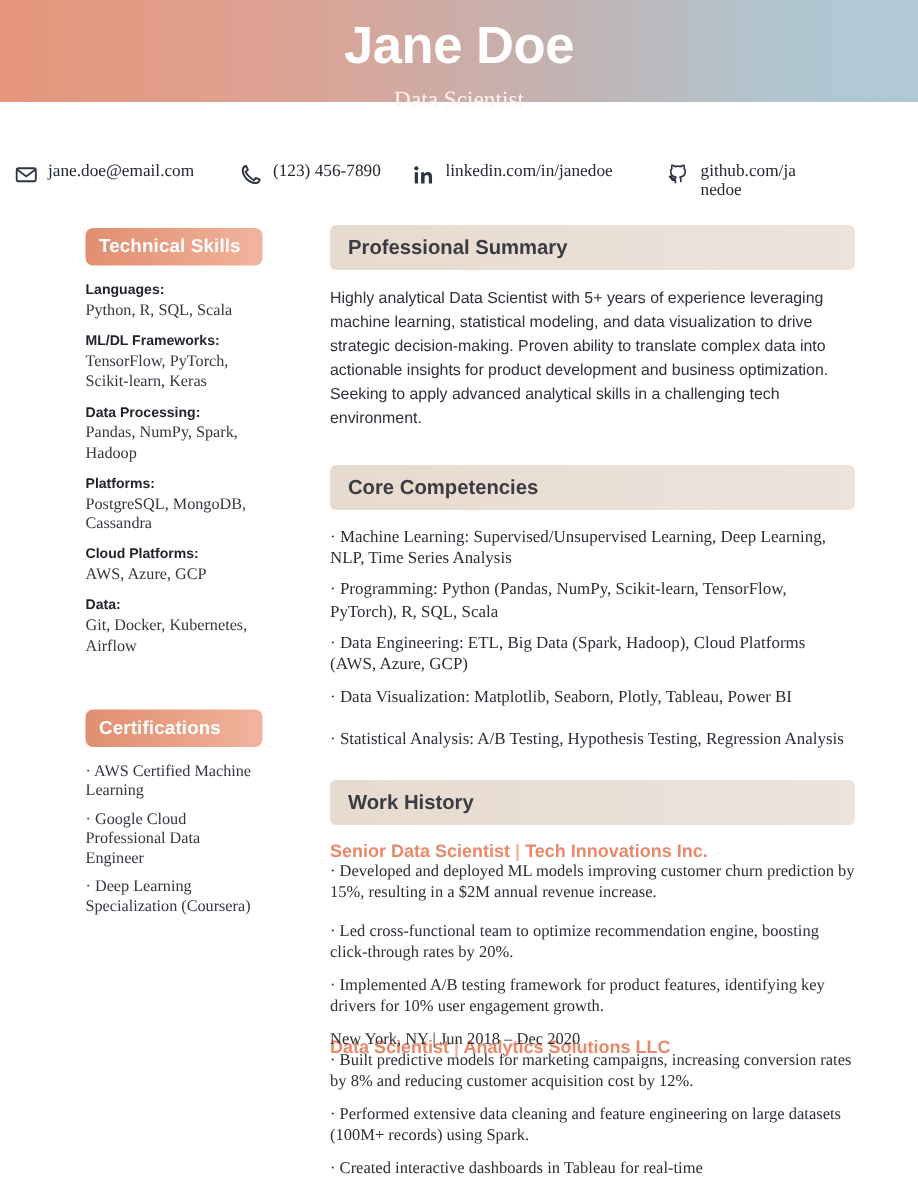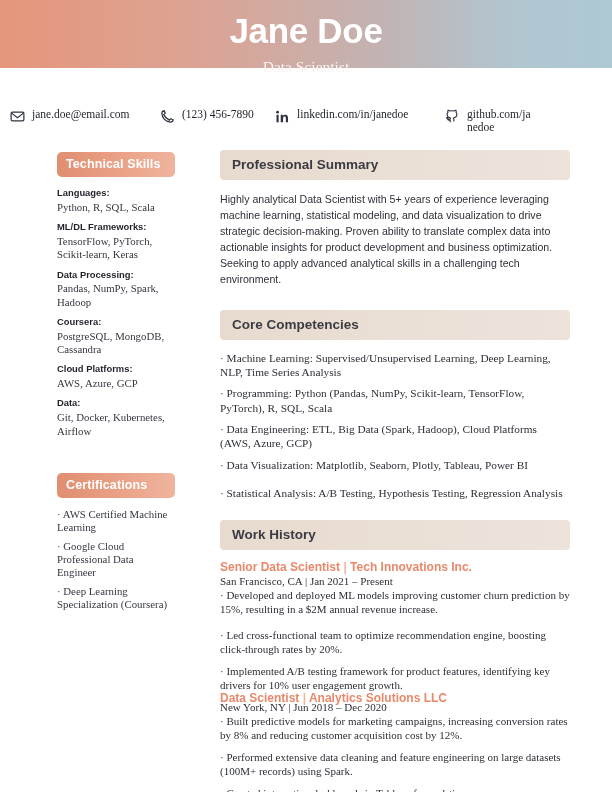--- a/index.html
+++ b/index.html
@@ -252,21 +252,21 @@
   </div>
   <div class="side-group">
     <div class="side-label">ML/DL Frameworks:</div>
     <div class="side-value">TensorFlow, PyTorch, Scikit-learn, Keras</div>
   </div>
   <div class="side-group">
     <div class="side-label">Data Processing:</div>
     <div class="side-value">Pandas, NumPy, Spark, Hadoop</div>
   </div>
   <div class="side-group">
-    <div class="side-label">Coursera:</div>
+    <div class="side-label">Platforms:</div>
     <div class="side-value">PostgreSQL, MongoDB, Cassandra</div>
   </div>
   <div class="side-group">
     <div class="side-label">Cloud Platforms:</div>
     <div class="side-value">AWS, Azure, GCP</div>
   </div>
   <div class="side-group">
     <div class="side-label">Data:</div>
     <div class="side-value">Git, Docker, Kubernetes, Airflow</div>
   </div>
@@ -298,21 +298,20 @@
 
   <div class="section-block">
     <div class="main-head">Work History</div>
 
     <div class="job">
       <div class="job-title">
         <span>Senior Data Scientist</span>
         <span class="sep">|</span>
         <span>Tech Innovations Inc.</span>
       </div>
-      <div class="job-meta">San Francisco, CA | Jan 2021 – Present</div>
       <div class="job-bullet">· Developed and deployed ML models improving customer churn prediction by 15%, resulting in a $2M annual revenue increase.</div>
       <div class="job-bullet gap-before">· Led cross-functional team to optimize recommendation engine, boosting click-through rates by 20%.</div>
       <div class="job-bullet">· Implemented A/B testing framework for product features, identifying key drivers for 10% user engagement growth.</div>
 
       <div class="job-overlap">
         <div class="job-title">
           <span>Data Scientist</span>
           <span class="sep">|</span>
           <span>Analytics Solutions LLC</span>
         </div>

